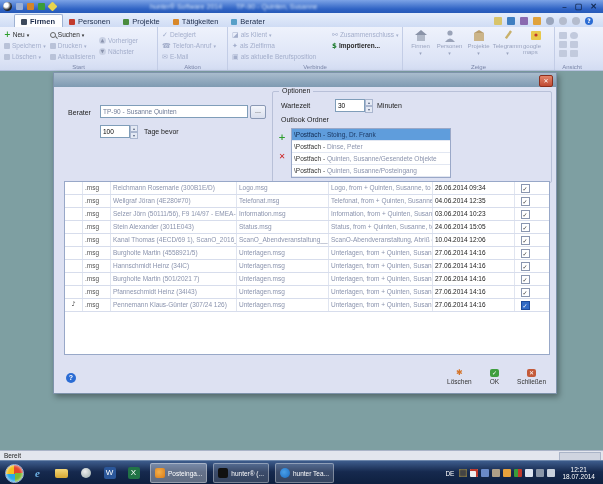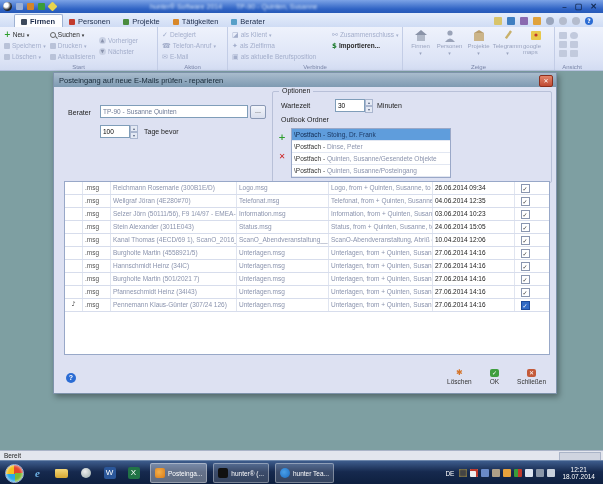--- a/index.html
+++ b/index.html
@@ -314,21 +314,20 @@
         <span class="ag"></span>
         <span class="ag"></span>
         <span class="ag"></span>
       </div>
       <div class="glabel">Ansicht</div>
     </div>
   </div>
 
   <div class="dialog">
     <div class="dtitle">
-      <span>Posteingang auf neue E-Mails prüfen - reparieren</span>
       <span class="dclose ico">✕</span>
     </div>
 
     <div class="dlabel" style="left:14px;top:36px">Berater</div>
     <input class="dinput blur" style="left: 46px; top: 32px; width: 142px;" value="TP-90 - Susanne Quinten">
     <div class="browse" style="left:196px;top:32px">...</div>
 
     <div class="spin" style="left:46px;top:52px">
       <input value="100" style="">
       <span class="spinbtns">

